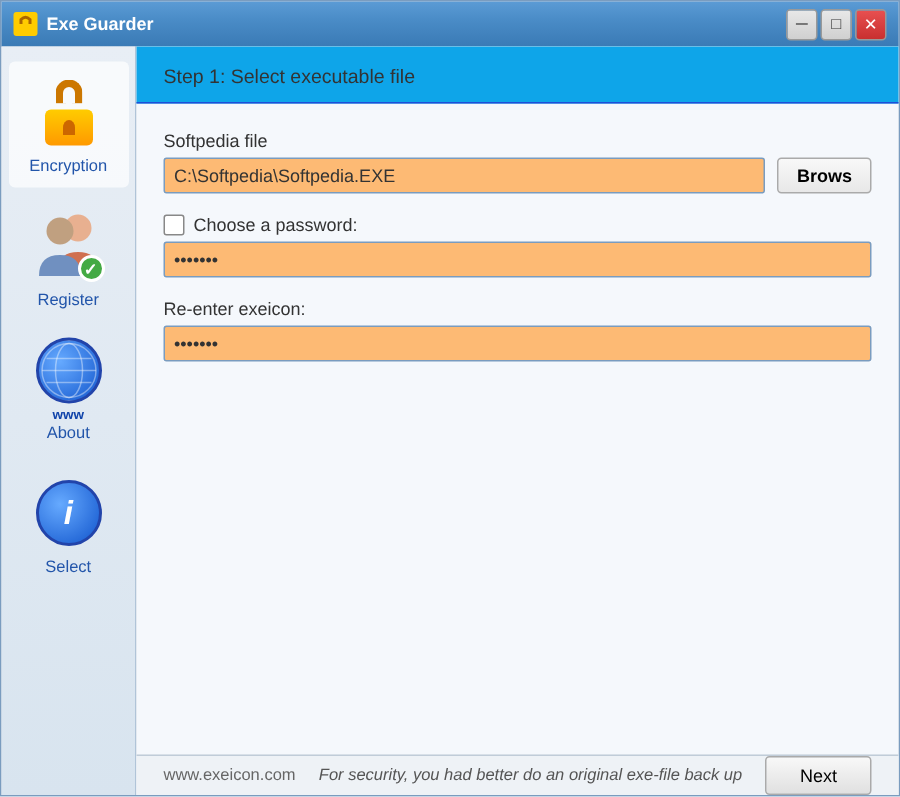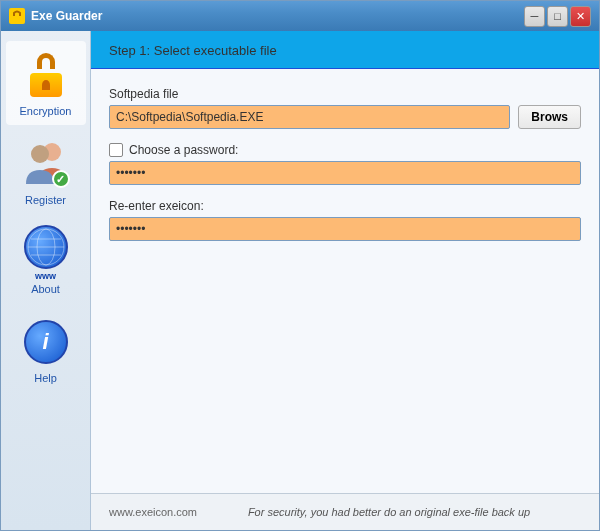--- a/index.html
+++ b/index.html
@@ -292,21 +292,21 @@
       background: white;
       border-radius: 2px;
       display: flex;
       align-items: center;
       justify-content: center;
     }
 
     
     .footer-area {
       border-top: 1px solid #c0ccd8;
-      padding: 12px 18px;
+      padding: 0 18px;
       display: flex;
       align-items: center;
       justify-content: space-between;
       background: #eef2f6;
       margin-top: 16px;
     }
 
     .footer-url {
       color: #666;
       font-size: 11px;
@@ -420,21 +420,21 @@
         </div>
         <span class="sidebar-label">About</span>
       </div>
 
       <div class="sidebar-item">
         <div class="sidebar-icon">
           <div class="info-icon">
             <span style="font-style:italic; font-size:22px;">i</span>
           </div>
         </div>
-        <span class="sidebar-label">Help</span>
+        <span class="sidebar-label">Select</span>
       </div>
     </div>
 
     <div class="content-area">
       <div class="step-header">Step 1: Select executable file</div>
 
       <div class="form-area">
 
         <div class="form-group">
           <label class="form-label">Softpedia file</label>
@@ -454,16 +454,17 @@
 
         <div class="form-group">
           <label class="form-label">Re-enter exeicon:</label>
           <input type="password" class="form-input" value="•••••••" style="width: 100%;">
         </div>
       </div>
 
       <div class="footer-area">
         <span class="footer-url">www.exeicon.com</span>
         <span class="footer-note">For security, you had better do an original exe-file back up</span>
+        <button class="btn-next">Next</button>
       </div>
     </div>
   </div>
 </div>
 
 </body></html>

